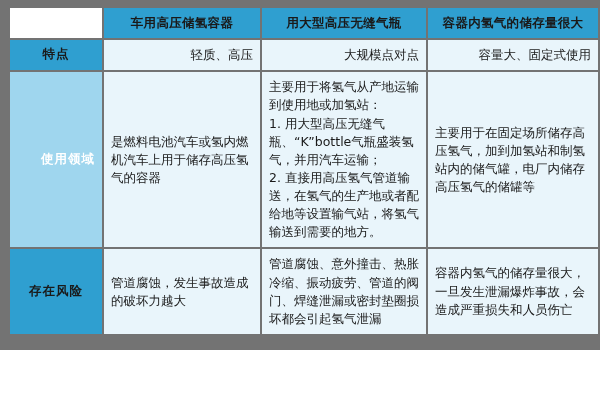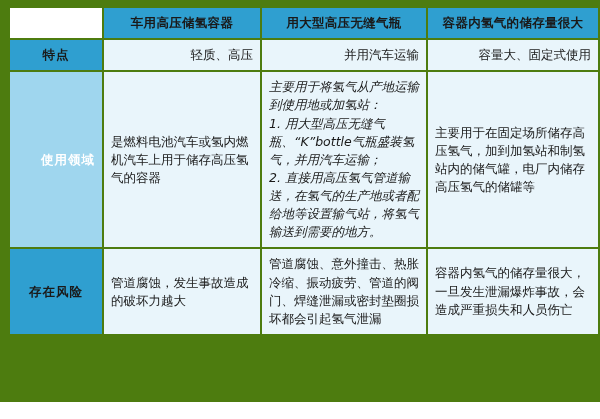--- a/index.html
+++ b/index.html
@@ -7,24 +7,24 @@
     padding: 0;
     background: #ffffff;
   }
   body {
     width: 600px;
     height: 419px;
     font-family: "DejaVu Sans", "Liberation Sans", sans-serif;
   }
   .table-wrap {
     width: 600px;
-    height: 402px;
+    height: 350px;
     box-sizing: border-box;
     padding: 6px 8px 8px 8px;
-    background: #4d7c0f;
+    background: #737373;
   }
   table.cmp {
     width: 584px;
     border-collapse: separate;
     border-spacing: 2px;
     table-layout: fixed;
   }
   table.cmp td, table.cmp th {
     padding: 6px 7px;
     vertical-align: middle;
@@ -53,20 +53,21 @@
     padding: 9px 4px;
   }
   
   .rowlab {
     background: #2f9fd0;
     color: #ffffff;
     font-weight: bold;
     text-align: center;
     font-size: 13px;
     letter-spacing: 1px;
+    font-family: Liberation Mono, monospace;
   }
   .rowlab.light {
     background: #9fd6ee;
     color: #ffffff;
     text-align: right;
   }
   
   .cell {
     background: #e9f5fb;
     text-align: left;
@@ -91,27 +92,27 @@
         <th class="hdr-blank"></th>
         <th class="hdr">车用高压储氢容器</th>
         <th class="hdr">用大型高压无缝气瓶</th>
         <th class="hdr">容器内氢气的储存量很大</th>
       </tr>
     </thead>
     <tbody>
       <tr>
         <td class="rowlab">特点</td>
         <td class="cell center">轻质、高压</td>
-        <td class="cell center">并用汽车运输</td>
+        <td class="cell center">大规模点对点</td>
         <td class="cell center">容量大、固定式使用</td>
       </tr>
       <tr>
         <td class="rowlab light">使用领域</td>
         <td class="cell">是燃料电池汽车或氢内燃机汽车上用于储存高压氢气的容器</td>
-        <td class="cell" style="white-space: pre-line; font-style: italic;">主要用于将氢气从产地运输到使用地或加氢站：
+        <td class="cell" style="white-space: pre-line;">主要用于将氢气从产地运输到使用地或加氢站：
 1. 用大型高压无缝气瓶、“K”bottle气瓶盛装氢气，并用汽车运输；
 2. 直接用高压氢气管道输送，在氢气的生产地或者配给地等设置输气站，将氢气输送到需要的地方。</td>
         <td class="cell">主要用于在固定场所储存高压氢气，加到加氢站和制氢站内的储气罐，电厂内储存高压氢气的储罐等</td>
       </tr>
       <tr>
         <td class="rowlab">存在风险</td>
         <td class="cell">管道腐蚀，发生事故造成的破坏力越大</td>
         <td class="cell">管道腐蚀、意外撞击、热胀冷缩、振动疲劳、管道的阀门、焊缝泄漏或密封垫圈损坏都会引起氢气泄漏</td>
         <td class="cell">容器内氢气的储存量很大，一旦发生泄漏爆炸事故，会造成严重损失和人员伤亡</td>
       </tr>

